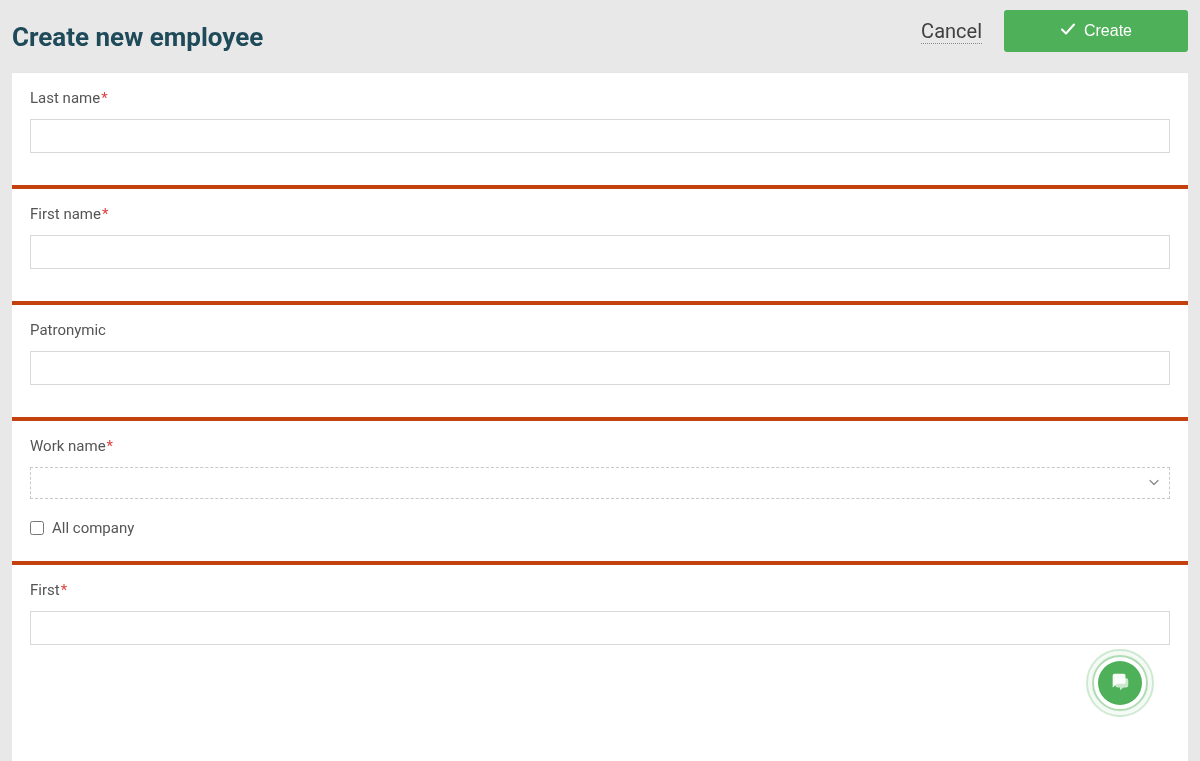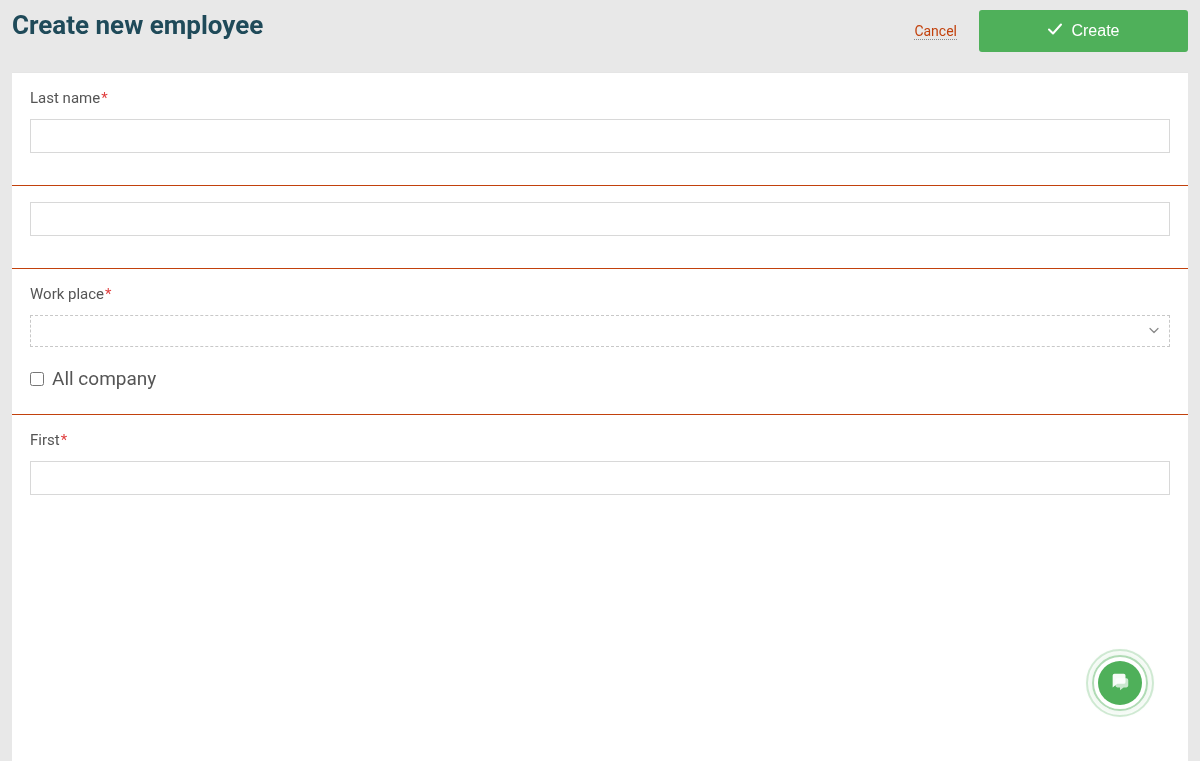--- a/index.html
+++ b/index.html
@@ -10,70 +10,70 @@
     height: 761px;
     overflow: hidden;
     font-family: -apple-system, BlinkMacSystemFont, "Segoe UI", Roboto, "Helvetica Neue", Arial, sans-serif;
     background: #e8e8e8;
     color: #5a5a5a;
   }
 
   
   .header {
     display: flex;
-    align-items: flex-start;
+    align-items: flex-end;
     justify-content: space-between;
     padding: 10px 12px 20px 12px;
   }
   .header h1 {
     margin: 0;
     font-size: 26px;
     font-weight: 700;
     color: #1f4a59;
   }
   .header-actions {
     display: flex;
     align-items: center;
     gap: 22px;
   }
   .cancel-link {
-    color: #c2410c;
-    font-size: 14px;
+    color: #404040;
+    font-size: 20px;
     text-decoration: none;
     border-bottom: 1px dotted #8a8a8a;
     cursor: pointer;
   }
   .create-btn {
     display: inline-flex;
     align-items: center;
     justify-content: center;
     gap: 8px;
     background: #4fb05a;
     color: #fff;
     border: none;
     border-radius: 3px;
     font-size: 16px;
     font-weight: 500;
     height: 42px;
-    width: 209px;
+    width: 184px;
     cursor: pointer;
   }
   .create-btn svg { flex-shrink: 0; }
 
   
   .card {
     background: #fff;
     margin: 0 12px;
     border-top: 1px solid #e5e5e5;
     height: 700px; 
   }
 
   .form-group {
     padding: 16px 18px 32px 18px;
-    border-bottom: 1px solid #c2410c;
+    border-bottom: 4px solid #c2410c;
   }
   .form-group.workplace { padding-bottom: 24px; }
 
   .field-label {
     font-size: 15px;
     color: #555;
     margin-bottom: 12px;
     display: block;
   }
   .req { color: #e04040; margin-left: 1px; }
@@ -116,21 +116,21 @@
     display: flex;
     align-items: center;
     gap: 8px;
     margin-top: 20px;
   }
   .checkbox-row input[type="checkbox"] {
     width: 14px; height: 14px;
     margin: 0;
   }
   .checkbox-row label {
-    font-size: 19px;
+    font-size: 15px;
     color: #555;
   }
 
   
   .chat-fab {
     position: absolute;
     right: 44px;
     bottom: 42px;
     width: 72px;
     height: 72px;
@@ -185,27 +185,36 @@
 <div class="card">
 
   <div class="form-group">
     <label class="field-label">
       <span>Last name</span><span class="req">*</span>
     </label>
     <input type="text" class="text-input" value="" style="">
   </div>
 
   <div class="form-group">
-    <input type="text" class="text-input" value="" style="">
-  </div>
-
+    <label class="field-label">
+      <span>First name</span><span class="req">*</span>
+    </label>
+    <input type="text" class="text-input" value="" style="">
+  </div>
+
+  <div class="form-group">
+    <label class="field-label">
+      <span>Patronymic</span>
+    </label>
+    <input type="text" class="text-input" value="" style="">
+  </div>
 
   <div class="form-group workplace">
     <label class="field-label">
-      <span>Work place</span><span class="req">*</span>
+      <span>Work name</span><span class="req">*</span>
     </label>
     <div class="select-wrap">
       <select class="select-input">
         <option></option>
       </select>
       <span class="chevron">
         <svg width="12" height="12" viewBox="0 0 12 12">
           <path d="M2 4 L6 8 L10 4" stroke="#888" stroke-width="1.2" fill="none" stroke-linecap="round" stroke-linejoin="round"></path>
         </svg>
       </span>

